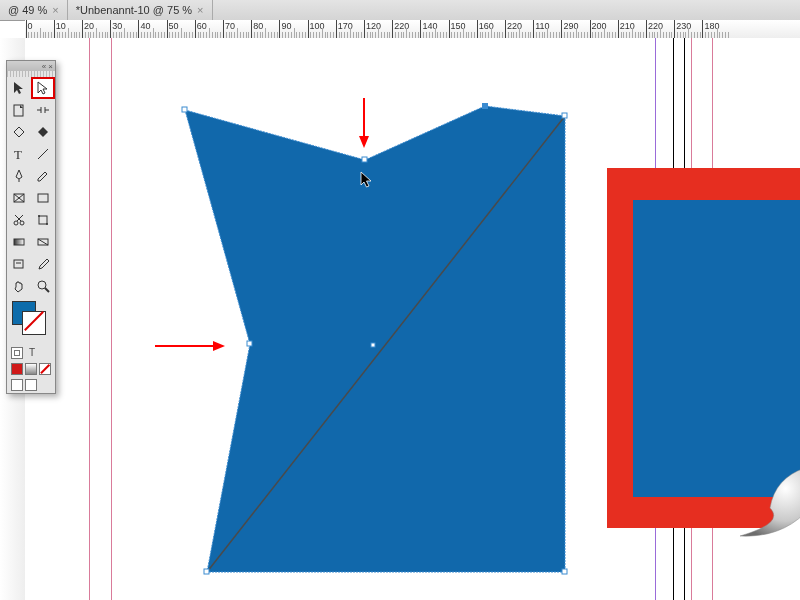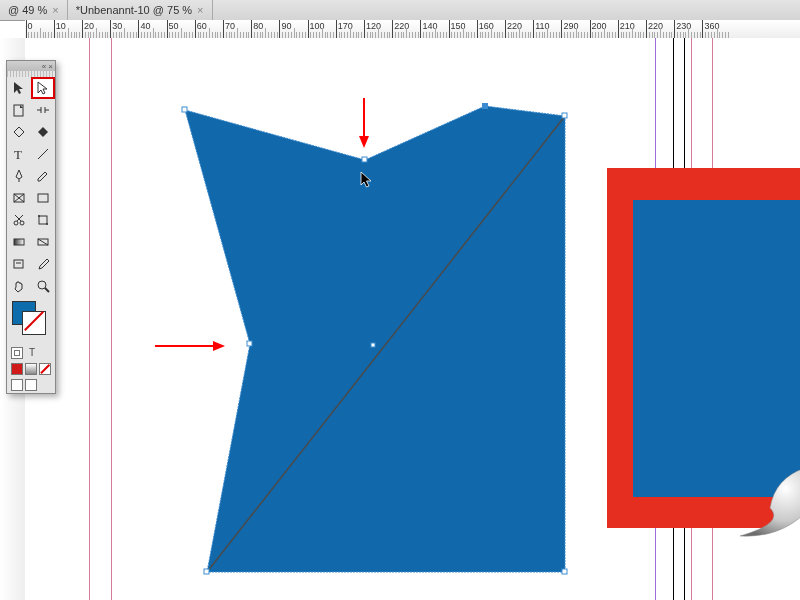--- a/index.html
+++ b/index.html
@@ -307,21 +307,21 @@
     <div class="rtick" style="left: 652.02px; height: 6px; top: auto; bottom: 0px;"></div>
     <div class="rtick" style="left: 654.84px; height: 6px; top: auto; bottom: 0px;"></div>
     <div class="rtick" style="left: 657.66px; height: 6px; top: auto; bottom: 0px;"></div>
     <div class="rtick" style="left: 660.48px; height: 6px; top: auto; bottom: 0px;"></div>
     <div class="rtick" style="left: 663.3px; height: 10px; top: auto; bottom: 0px;"></div>
     <div class="rtick" style="left: 666.12px; height: 6px; top: auto; bottom: 0px;"></div>
     <div class="rtick" style="left: 668.94px; height: 6px; top: auto; bottom: 0px;"></div>
     <div class="rtick" style="left: 671.76px; height: 6px; top: auto; bottom: 0px;"></div>
     <div class="rtick" style="left: 674.58px; height: 6px; top: auto; bottom: 0px;"></div>
     <div class="rtick major" style="left: 677.4px;"></div>
-    <div class="rlabel" style="left: 679.4px;">360</div>
+    <div class="rlabel" style="left: 679.4px;">180</div>
     <div class="rtick" style="left: 680.22px; height: 6px; top: auto; bottom: 0px;"></div>
     <div class="rtick" style="left: 683.04px; height: 6px; top: auto; bottom: 0px;"></div>
     <div class="rtick" style="left: 685.86px; height: 6px; top: auto; bottom: 0px;"></div>
     <div class="rtick" style="left: 688.68px; height: 6px; top: auto; bottom: 0px;"></div>
     <div class="rtick" style="left: 691.5px; height: 10px; top: auto; bottom: 0px;"></div>
     <div class="rtick" style="left: 694.32px; height: 6px; top: auto; bottom: 0px;"></div>
     <div class="rtick" style="left: 697.14px; height: 6px; top: auto; bottom: 0px;"></div>
     <div class="rtick" style="left: 699.96px; height: 6px; top: auto; bottom: 0px;"></div>
     <div class="rtick" style="left: 702.78px; height: 6px; top: auto; bottom: 0px;"></div>
   </div>

